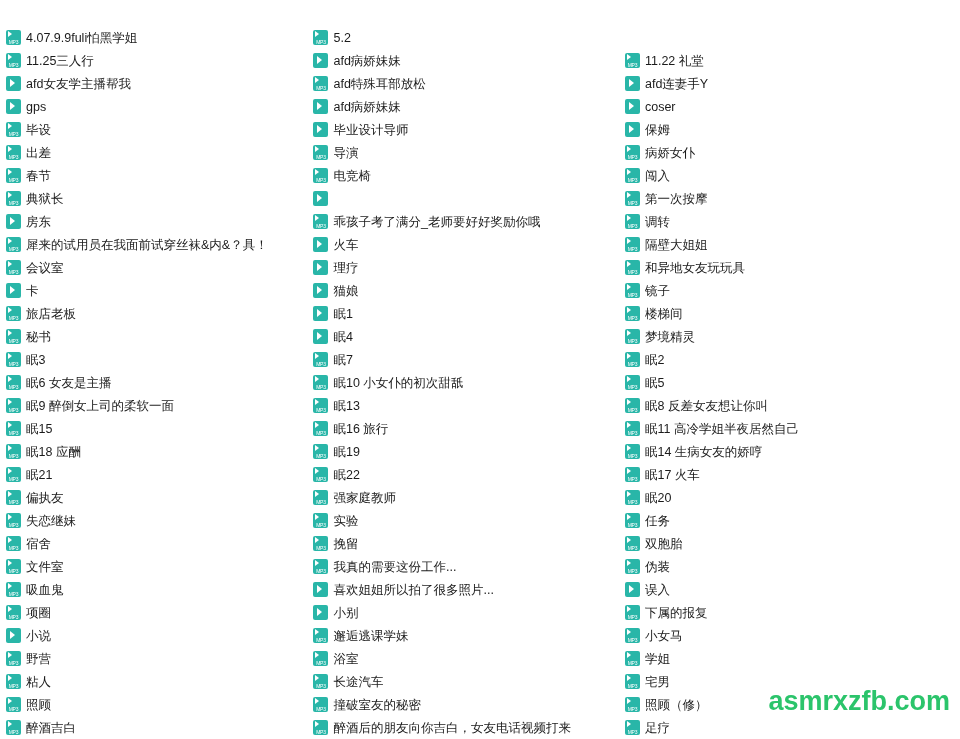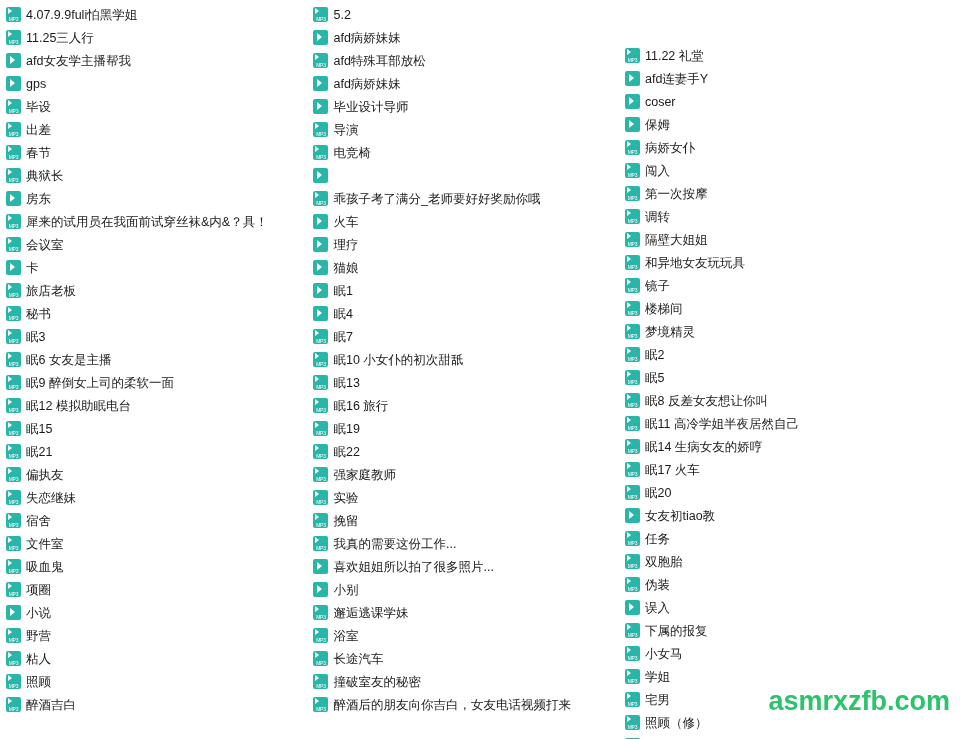--- a/index.html
+++ b/index.html
@@ -14,20 +14,21 @@
     overflow: hidden;
     position: relative;
   }
   .columns {
     display: flex;
     flex-direction: row;
     width: 960px;
     height: 739px;
     box-sizing: border-box;
     padding-top: 3px;
+    align-items: flex-end;
   }
   .column {
     display: flex;
     flex-direction: column;
   }
   .col-0 { width: 308px; padding-left: 6px; }
   .col-1 { width: 308px; padding-left: 4px; }
   .col-2 { width: 340px; padding-left: 8px; margin-top: 41px; }
 
   .file-row {
@@ -213,28 +214,28 @@
           <span class="tri"></span>
           <span class="lbl">MP3</span>
         </span>
         <span class="file-name">眠9 醉倒女上司的柔软一面</span>
       </div>
       <div class="file-row">
         <span class="file-icon icon-mp3">
           <span class="tri"></span>
           <span class="lbl">MP3</span>
         </span>
-        <span class="file-name">眠12 模拟助眠电台</span>
-      </div>
-      <div class="file-row">
-        <span class="file-icon icon-mp3">
-          <span class="tri"></span>
-          <span class="lbl">MP3</span>
-        </span>
         <span class="file-name">眠15</span>
+      </div>
+      <div class="file-row">
+        <span class="file-icon icon-mp3">
+          <span class="tri"></span>
+          <span class="lbl">MP3</span>
+        </span>
+        <span class="file-name">眠18 应酬</span>
       </div>
       <div class="file-row">
         <span class="file-icon icon-mp3">
           <span class="tri"></span>
           <span class="lbl">MP3</span>
         </span>
         <span class="file-name">眠21</span>
       </div>
       <div class="file-row">
         <span class="file-icon icon-mp3">
@@ -650,26 +651,20 @@
           <span class="lbl">MP3</span>
         </span>
         <span class="file-name">眠17 火车</span>
       </div>
       <div class="file-row">
         <span class="file-icon icon-mp3">
           <span class="tri"></span>
           <span class="lbl">MP3</span>
         </span>
         <span class="file-name">眠20</span>
-      </div>
-      <div class="file-row">
-        <span class="file-icon icon-other">
-          <span class="tri"></span>
-        </span>
-        <span class="file-name">女友初tiao教</span>
       </div>
       <div class="file-row">
         <span class="file-icon icon-mp3">
           <span class="tri"></span>
           <span class="lbl">MP3</span>
         </span>
         <span class="file-name">任务</span>
       </div>
       <div class="file-row">
         <span class="file-icon icon-mp3">

